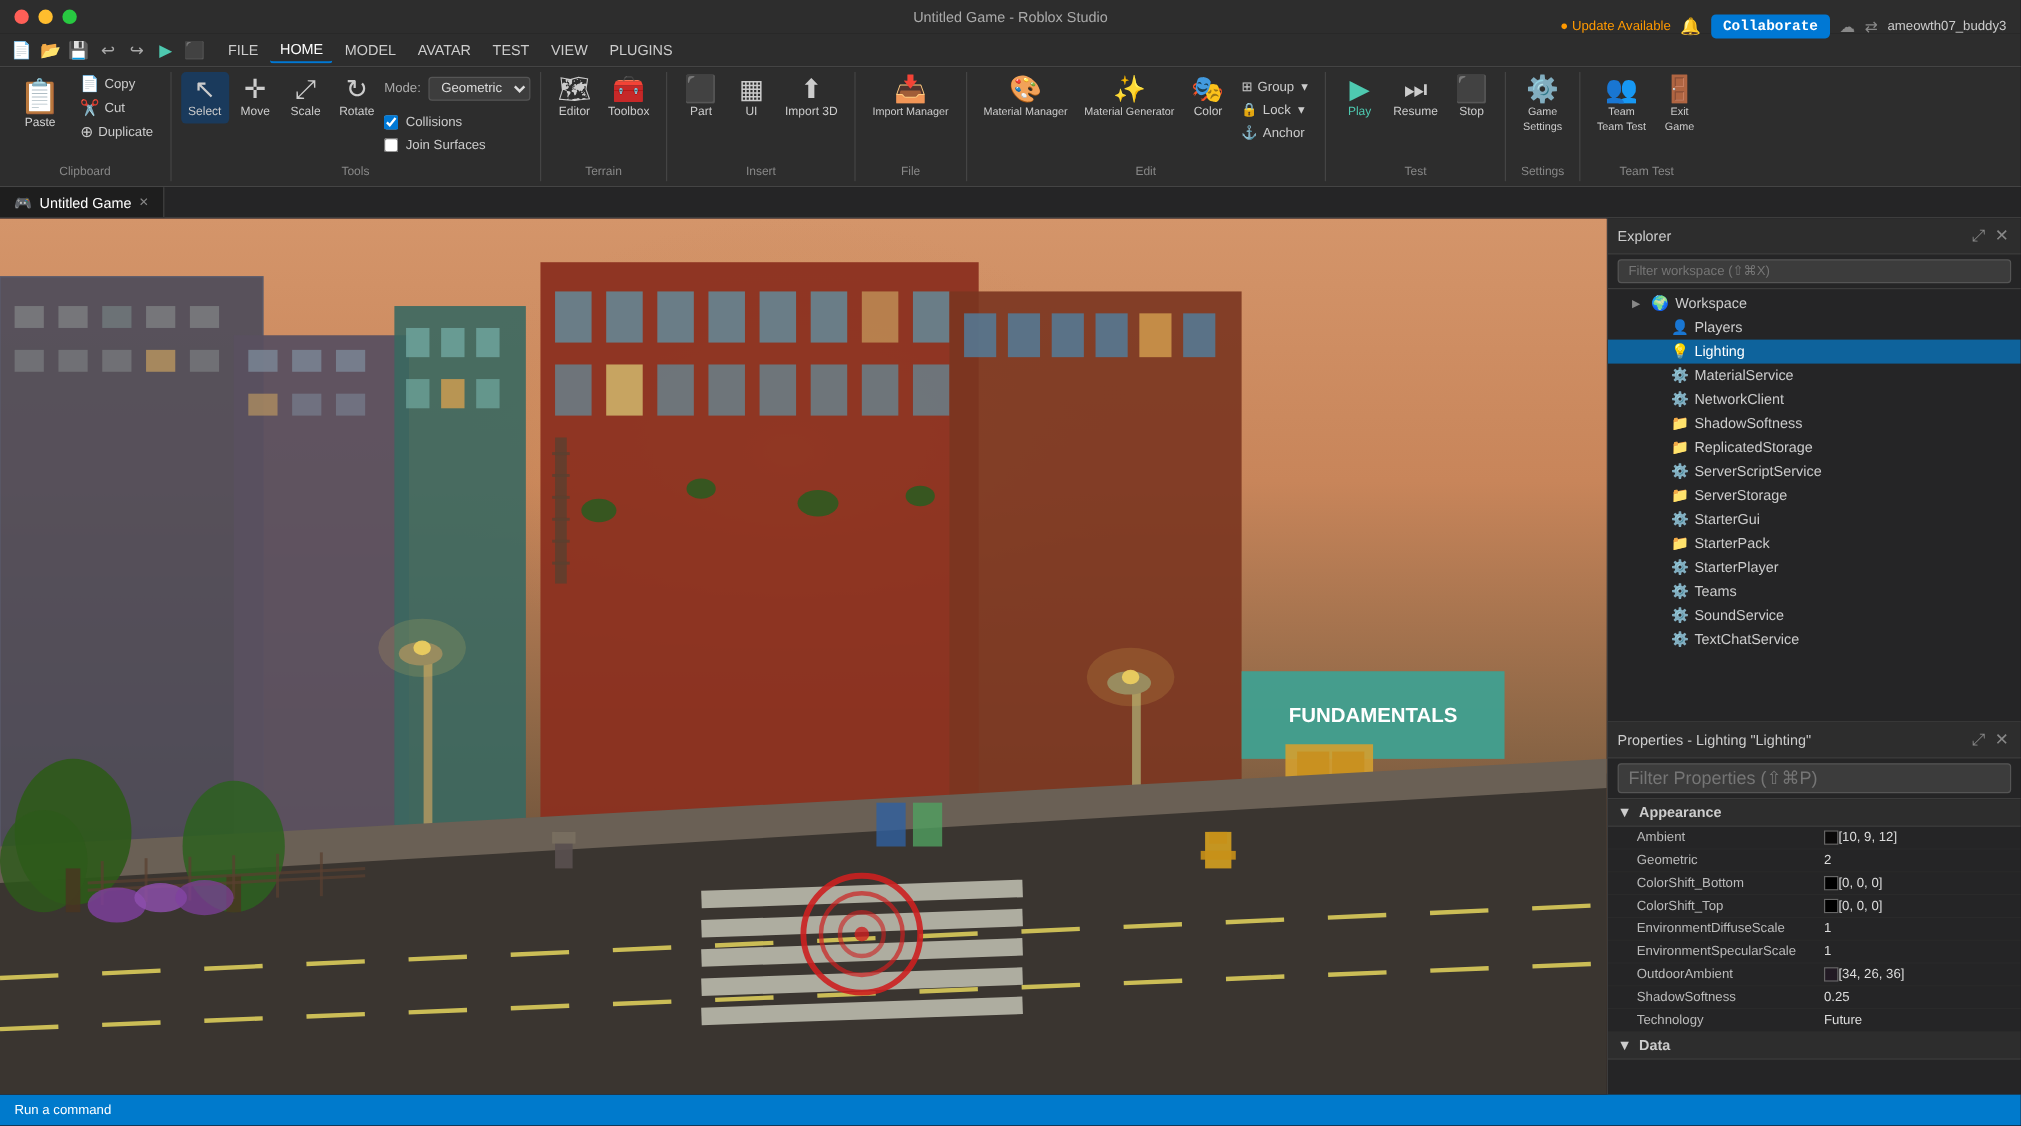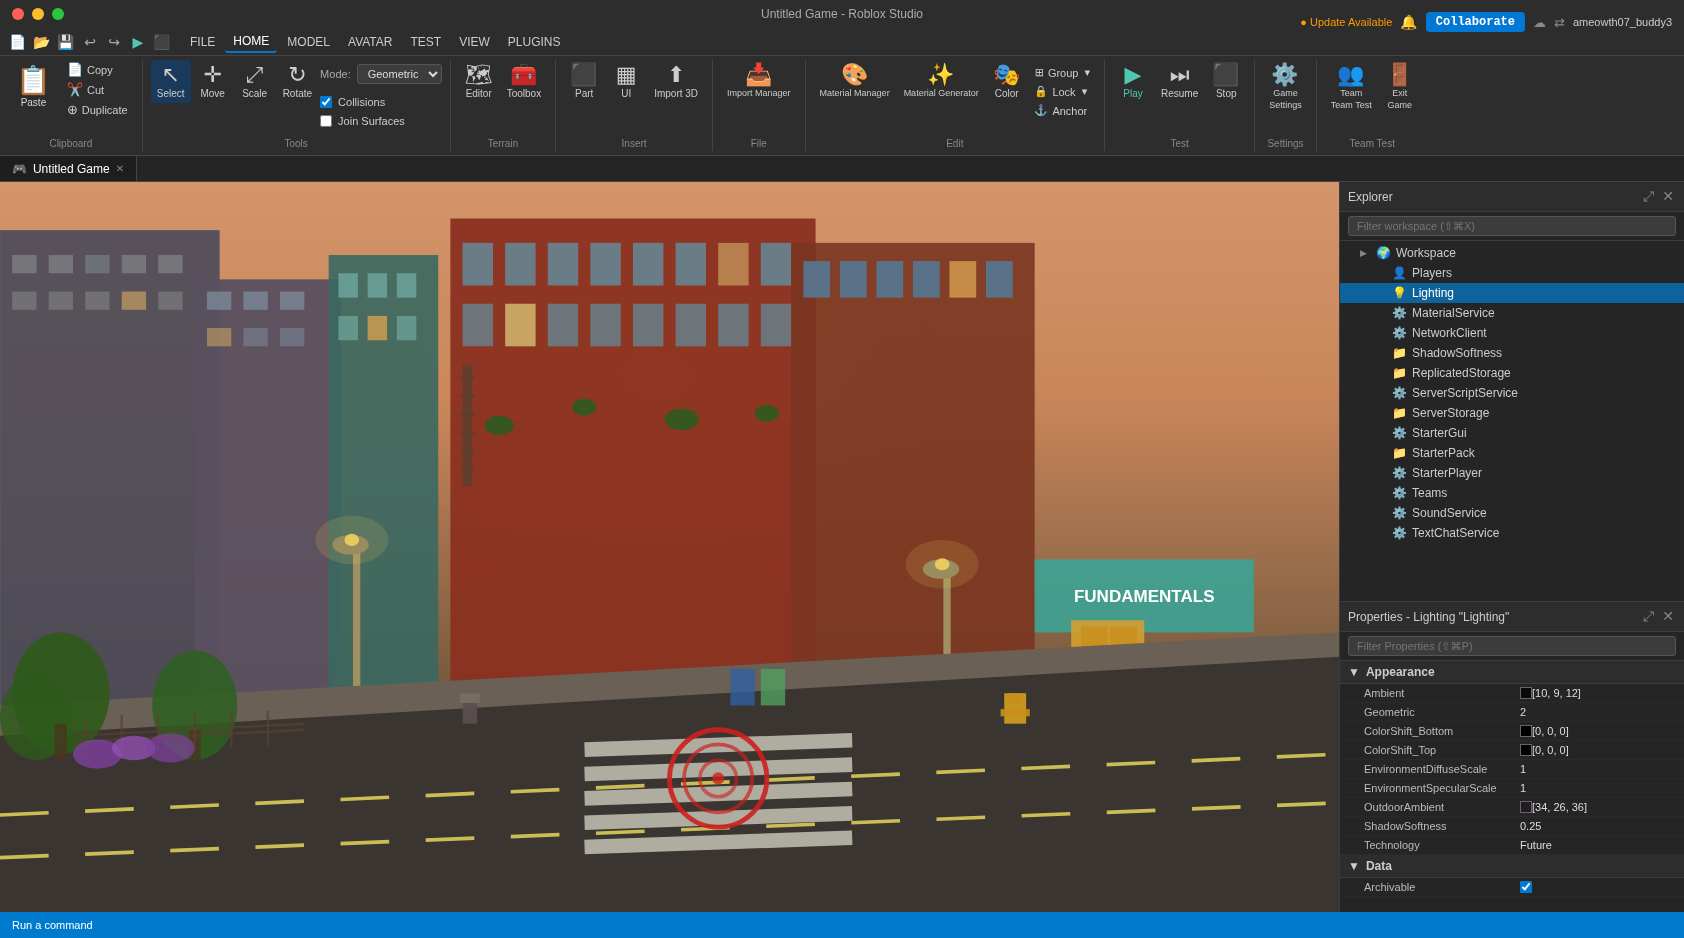--- a/index.html
+++ b/index.html
@@ -173,21 +173,21 @@
     #properties-header {
       display: flex; align-items: center; justify-content: space-between;
       padding: 4px 8px; background: #2d2d2d; border-bottom: 1px solid #3c3c3c;
       font-size: 12px; color: #ccc;
     }
     #properties-filter {
       padding: 4px 8px; border-bottom: 1px solid #3c3c3c;
     }
     #properties-filter input {
       width: 100%; background: #3c3c3c; border: 1px solid #555; color: #ccc;
-      padding: 3px 8px; border-radius: 3px; font-size: 11px;
+      padding: 3px 8px; border-radius: 3px; font-size: 15px;
     }
     #properties-content { flex: 1; overflow-y: auto; }
     .prop-section-header {
       display: flex; align-items: center; gap: 6px;
       padding: 4px 8px; background: #2d2d2d; cursor: pointer;
       font-size: 12px; font-weight: 600; color: #ccc;
       border-bottom: 1px solid #3c3c3c;
     }
     .prop-row {
       display: flex; align-items: center;
@@ -821,28 +821,20 @@
       <span class="prop-value">
                 <span>Future</span>
               </span>
     </div>
           </div>
 
         <div class="prop-section-header">
           <span>▼</span>
           <span>Data</span>
         </div>
-        <div id="data-rows">
-            <div class="prop-row">
-      <span class="prop-name">Archivable</span>
-      <span class="prop-value">
-                <input type="checkbox" class="prop-checkbox" checked="" style="">
-              </span>
-    </div>
-          </div>
       </div>
     </div>
 
   </div>
 </div>
 
 <div id="status-bar">
   <span>Run a command</span>
 </div>
 

